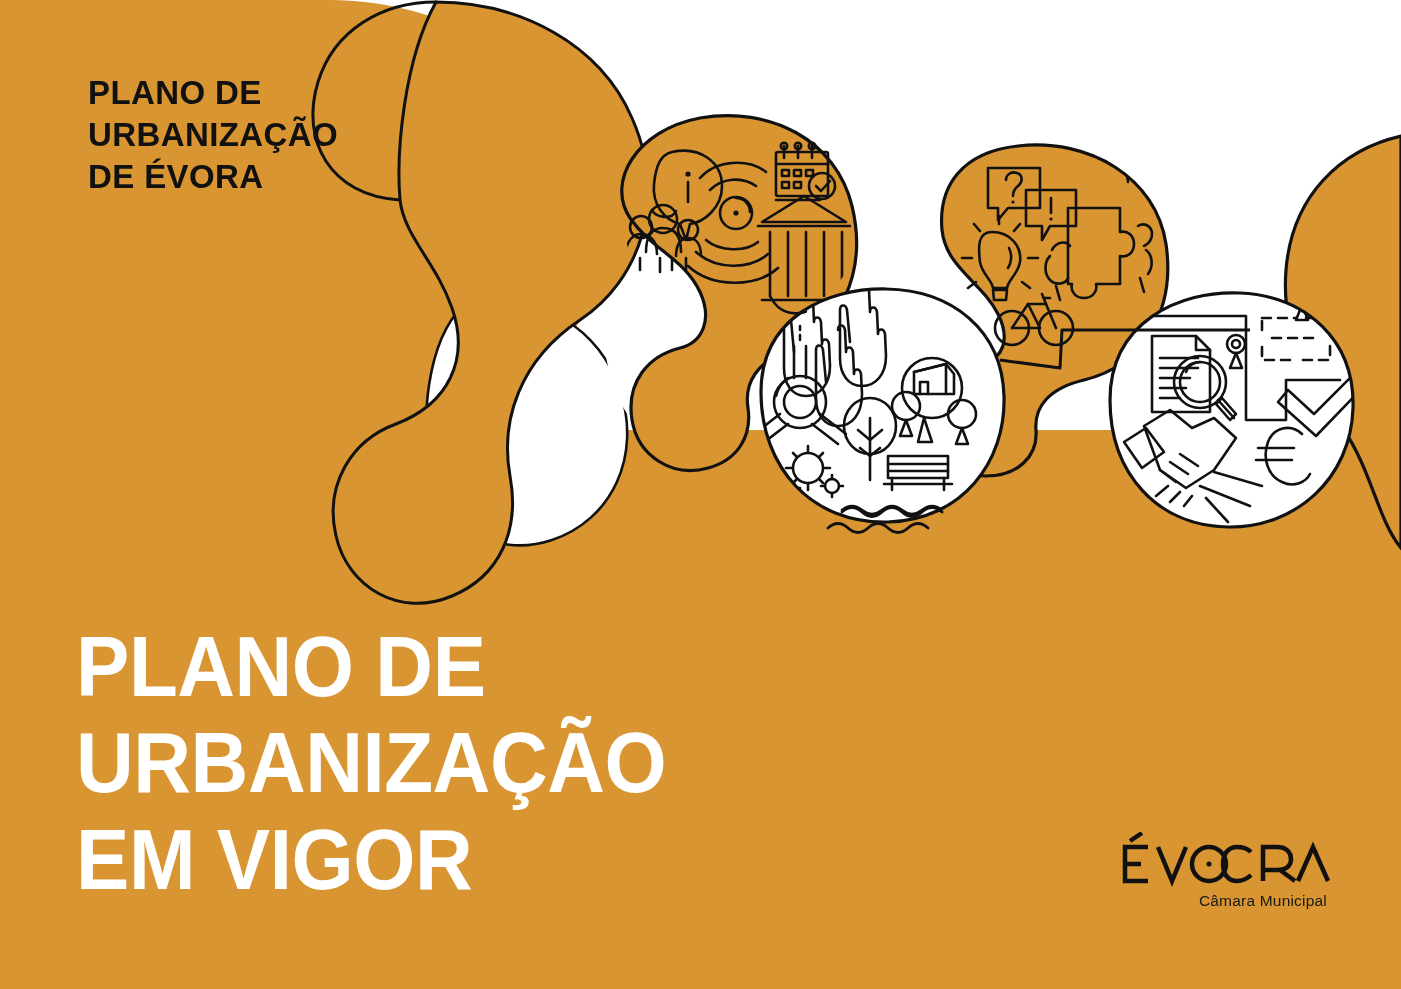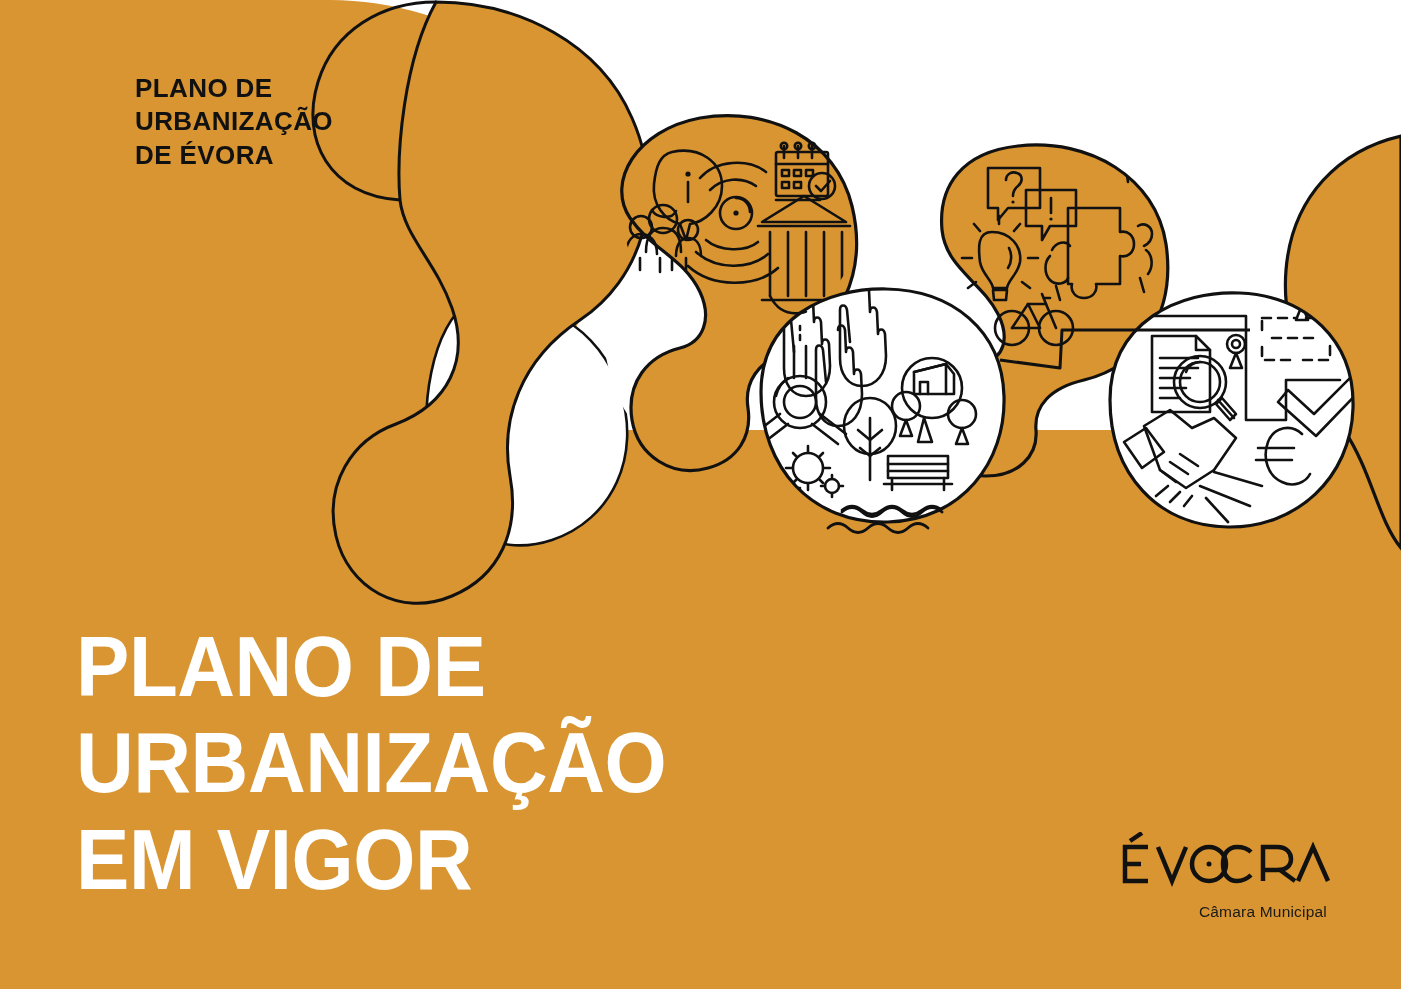--- a/index.html
+++ b/index.html
@@ -16,27 +16,26 @@
     background:#ffffff;
     overflow:hidden;
   }
   #art { position:absolute; inset:0; width:1401px; height:989px; }
 
   .eyebrow {
     position:absolute;
     left:88px; top:72px;
     width:300px;
     color:#111111;
-    font-size:26px;
+    font-size:33px;
     font-weight:bold;
     line-height:1.28;
     letter-spacing:0.4px;
     white-space:pre-line;
     z-index:6;
-    margin-left:47px;
   }
   .headline {
     position:absolute;
     left:76px; top:618px;
     width:1080px;
     color:#ffffff;
     font-size:86px;
     font-weight:bold;
     line-height:1.12;
     letter-spacing:-0.5px;
@@ -47,21 +46,21 @@
   }
   .logo-wrap {
     position:absolute;
     left:1119px; top:832px;
     width:220px; height:90px;
     z-index:6;
   }
   .logo-mark { display:block; width:215px; height:58px; }
   .logo-sub {
     display:block;
-    margin-top:13px;
+    margin-top:2px;
     text-align:right;
     padding-right:12px;
     color:#1a1a1a;
     font-size:15.5px;
     letter-spacing:0.2px;
     font-weight:400;
   }
 </style>
 </head>
 <body>

